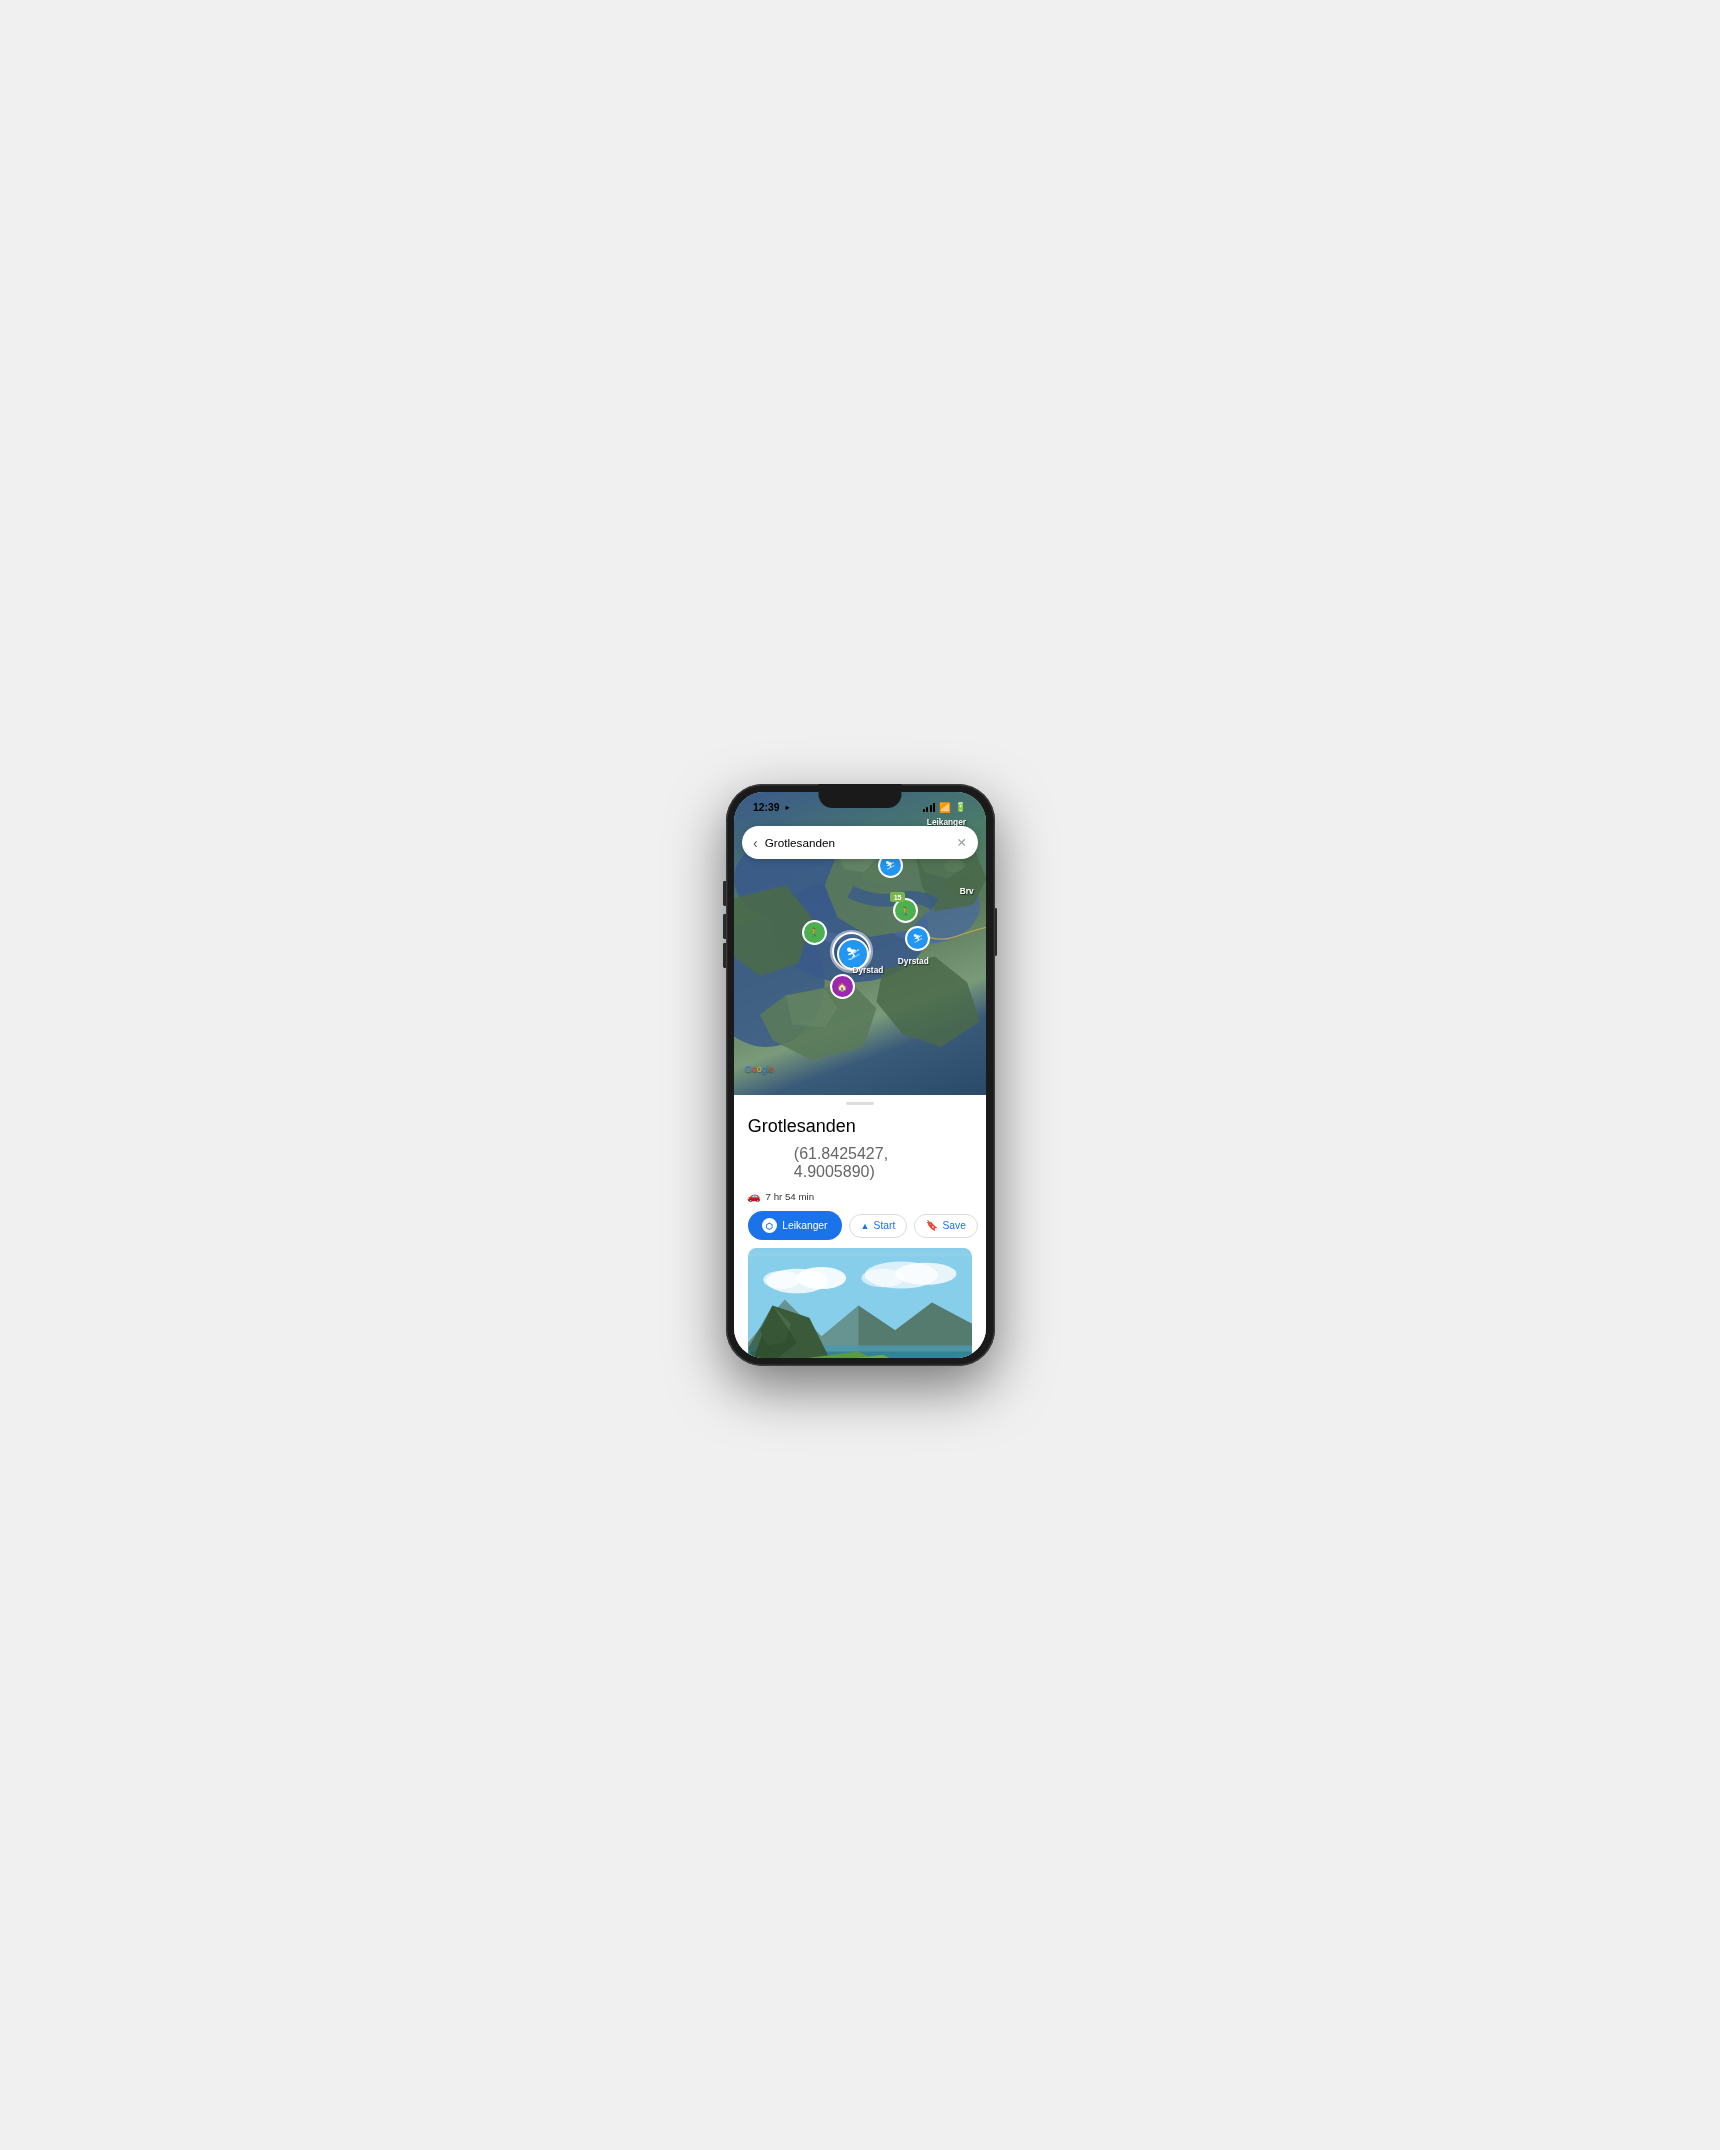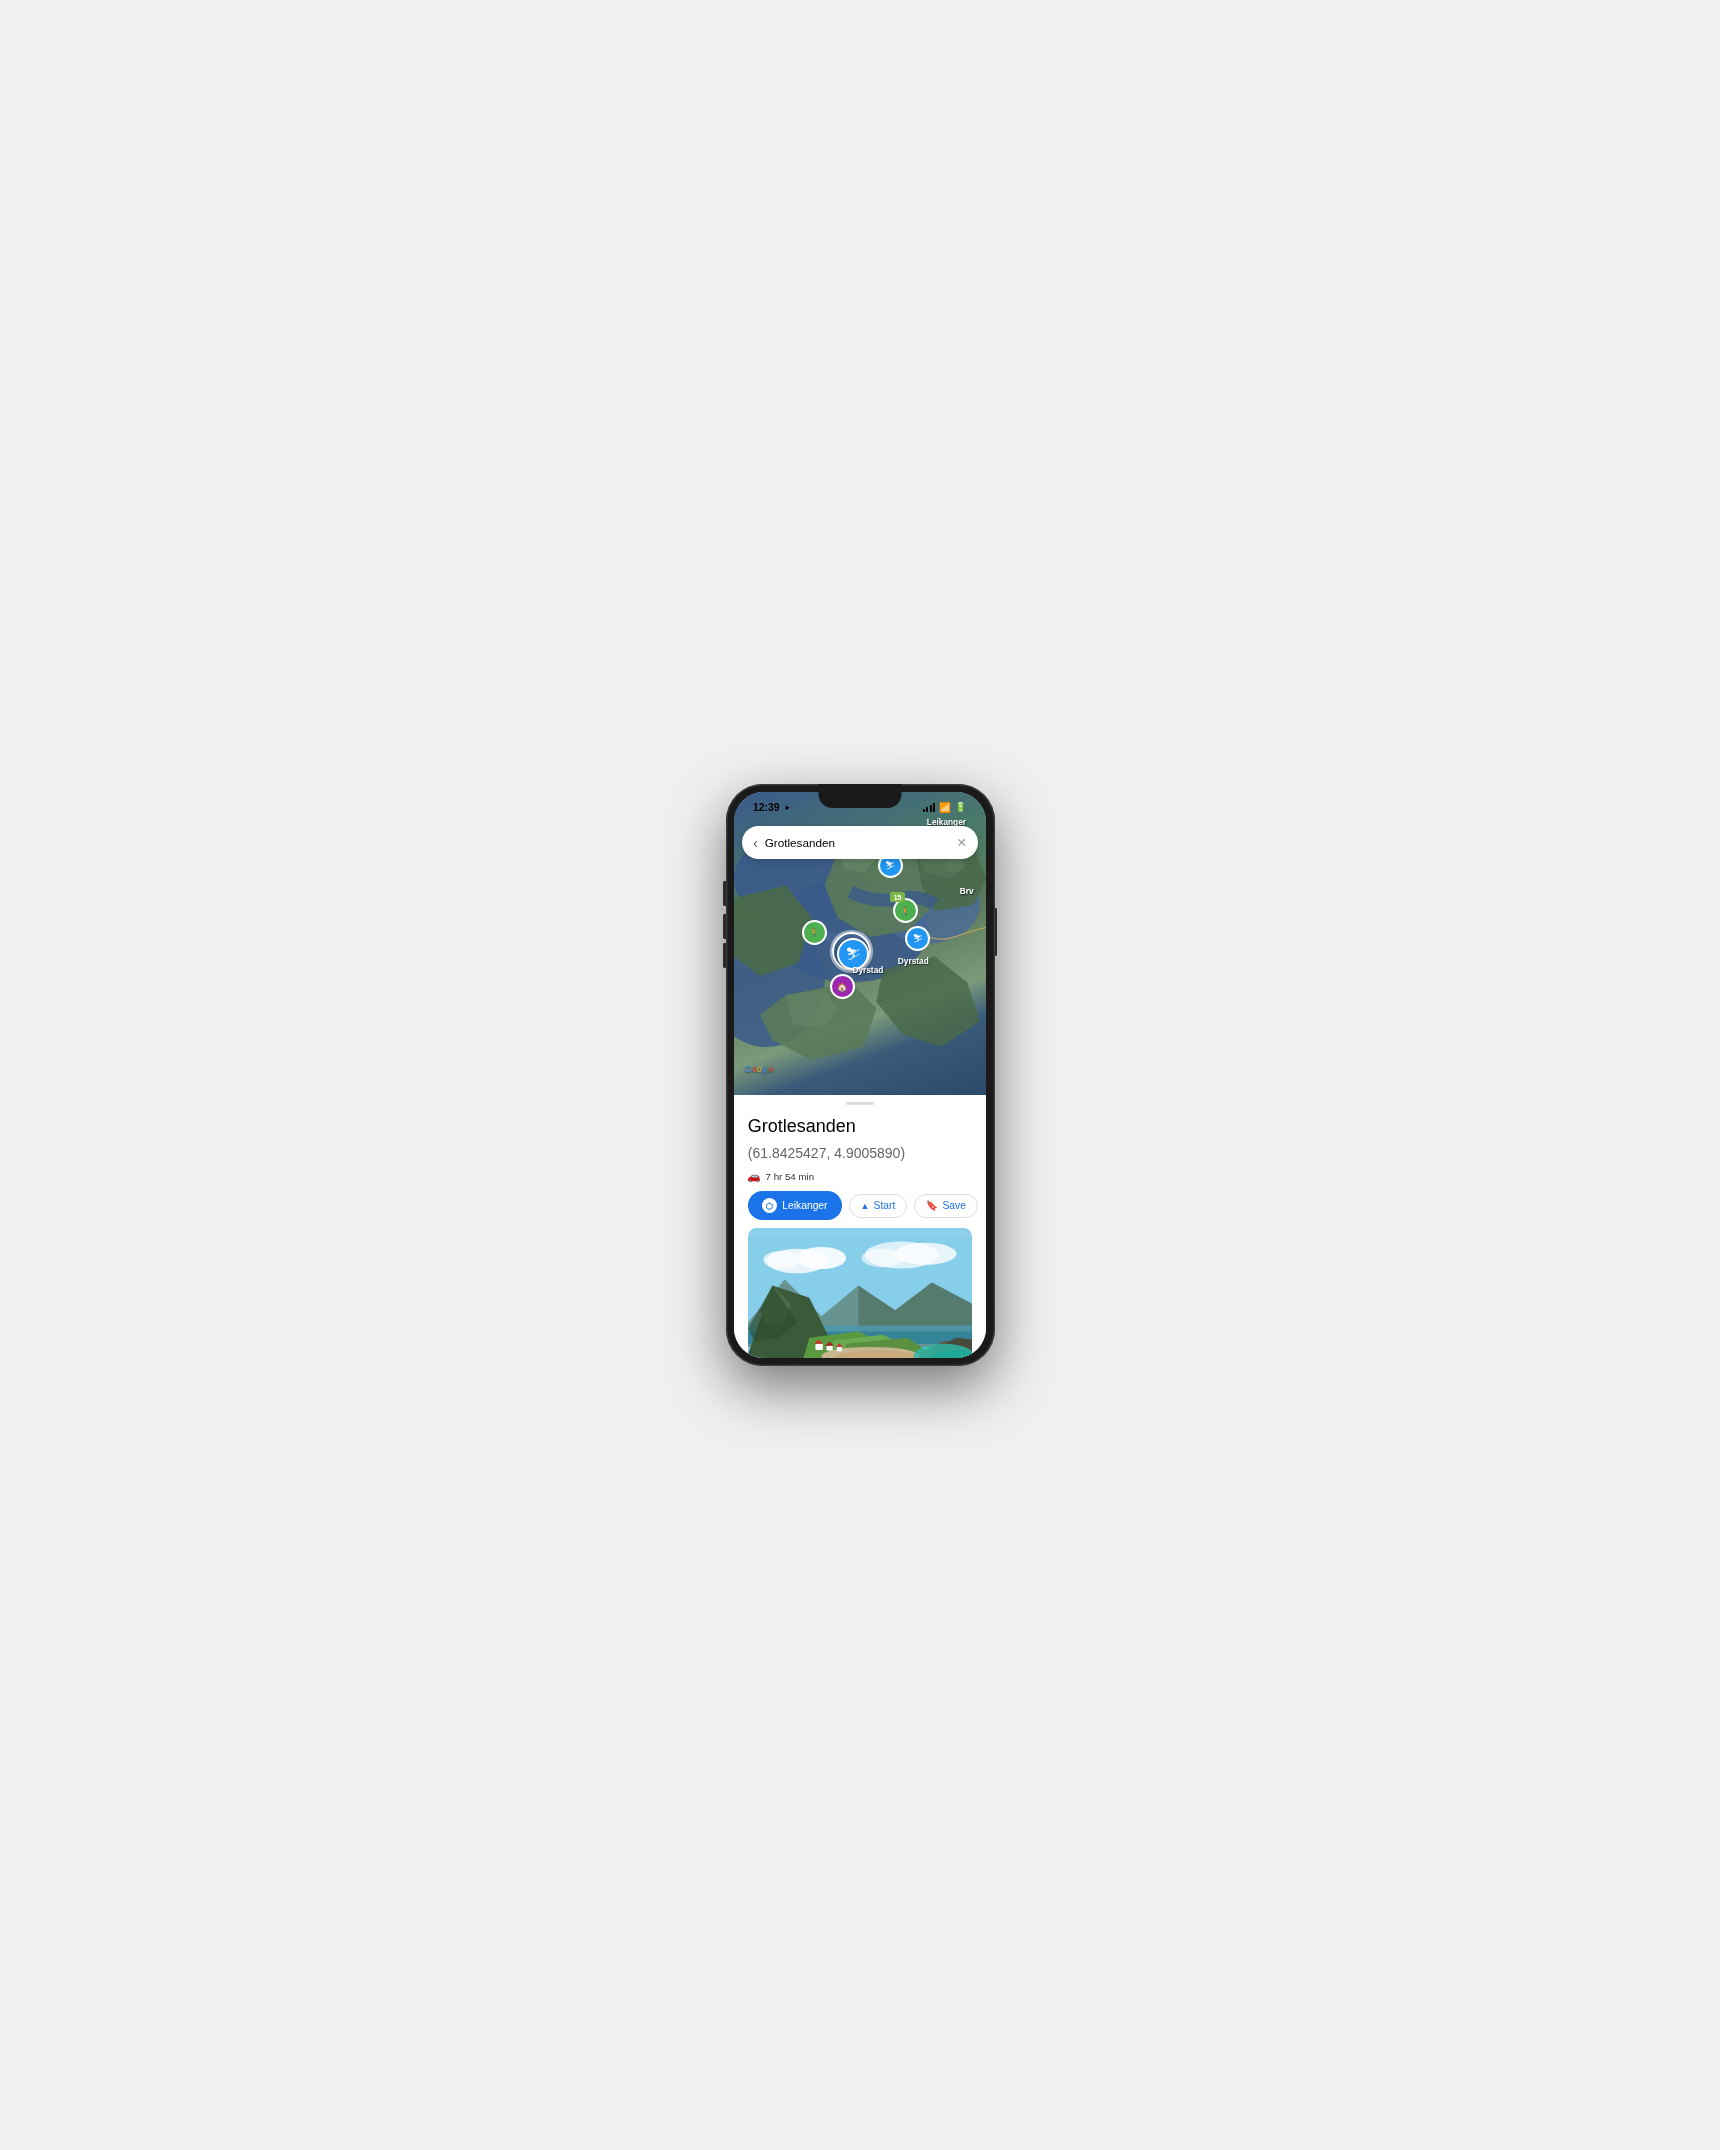--- a/index.html
+++ b/index.html
@@ -263,22 +263,23 @@
     }
 
     .place-title {
       font-size: 18px;
       font-weight: 500;
       color: #000;
       margin-top: 2.8px;
     }
 
     .place-coords {
-      font-size: 14px;
+      font-size: 16px;
       color: #666;
+      margin-left: 46px;
     }
 
     .place-drive {
       display: flex;
       align-items: center;
       gap: 4.1px;
       font-size: 9.7px;
       color: #333;
     }
 

